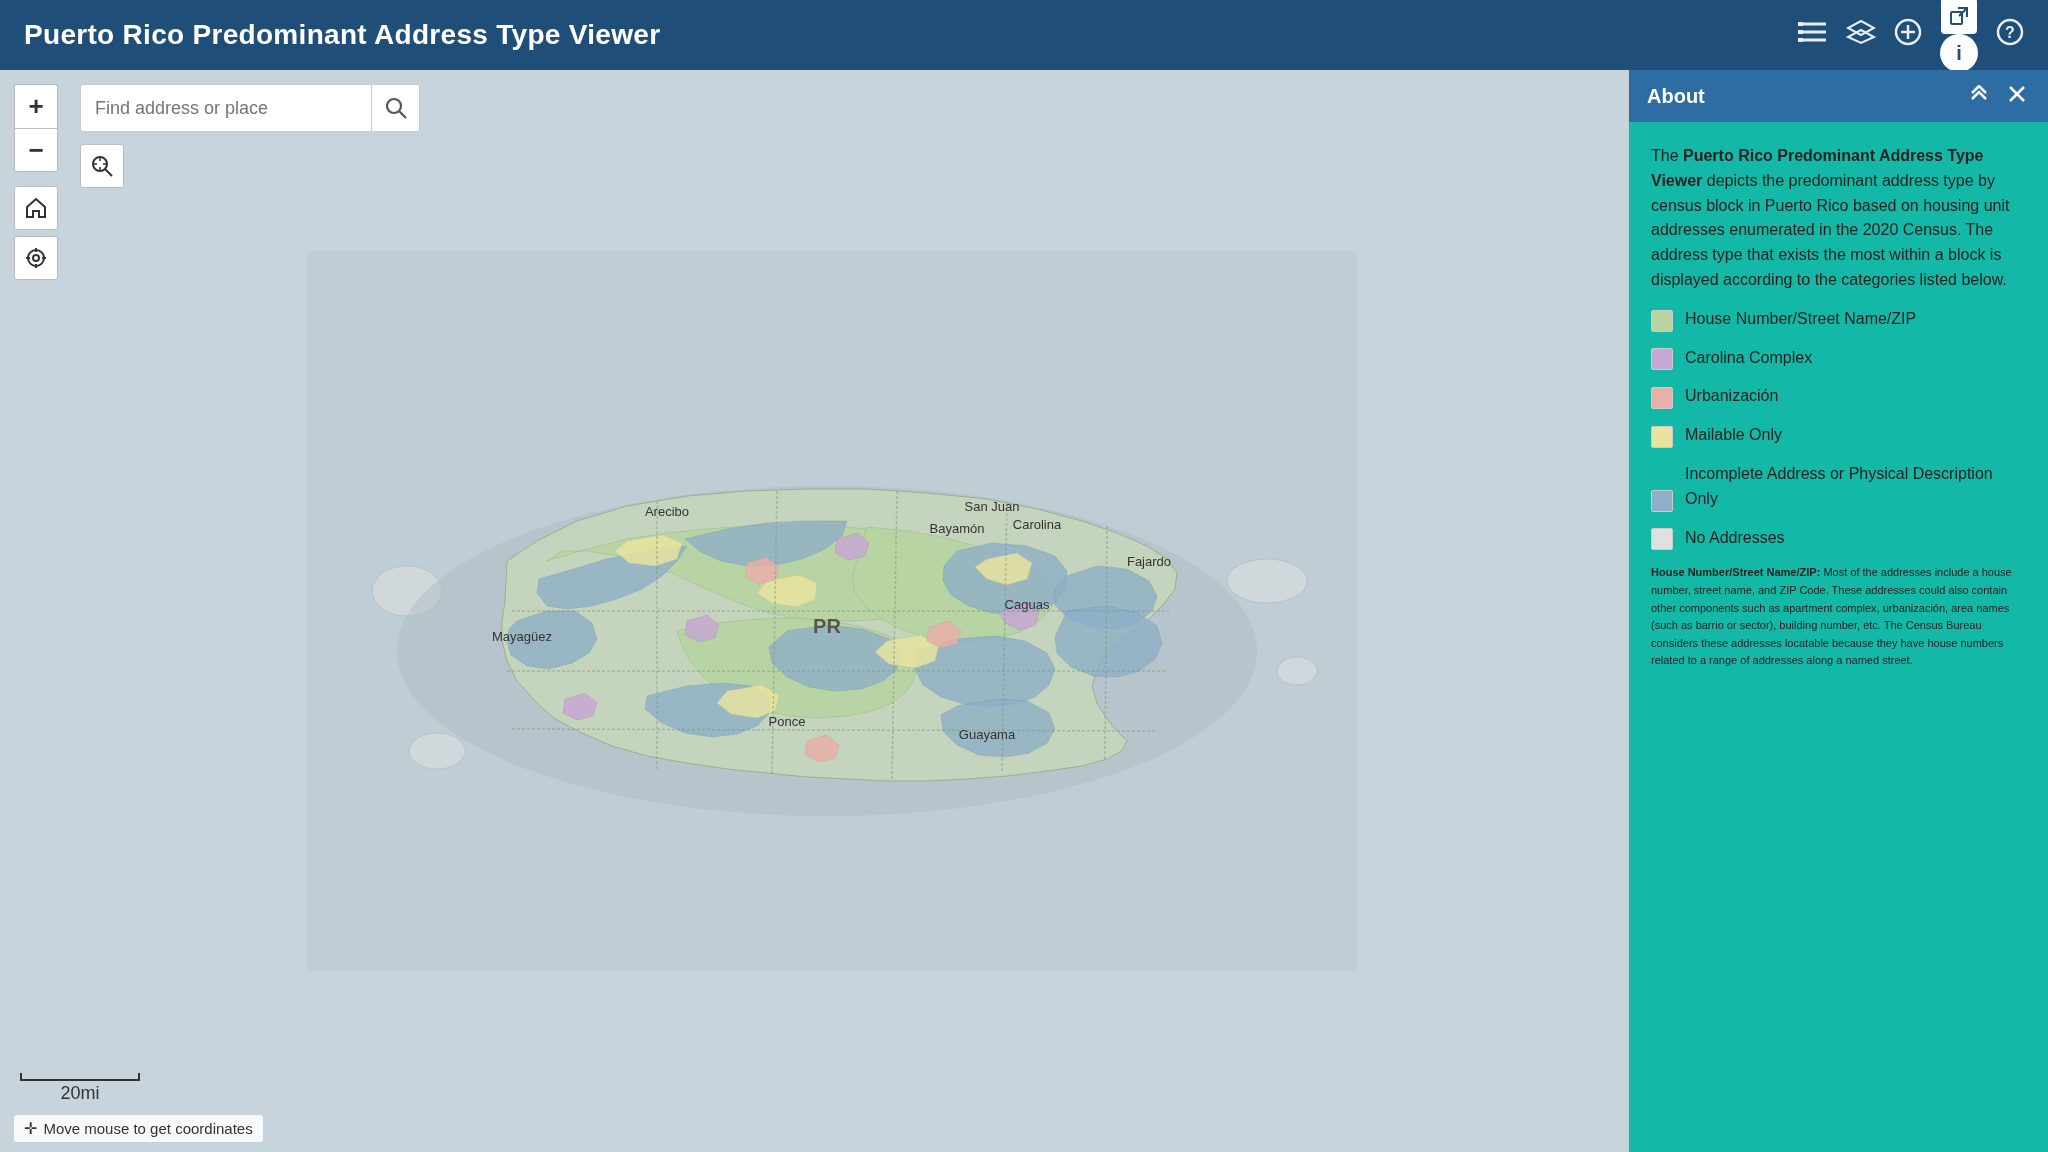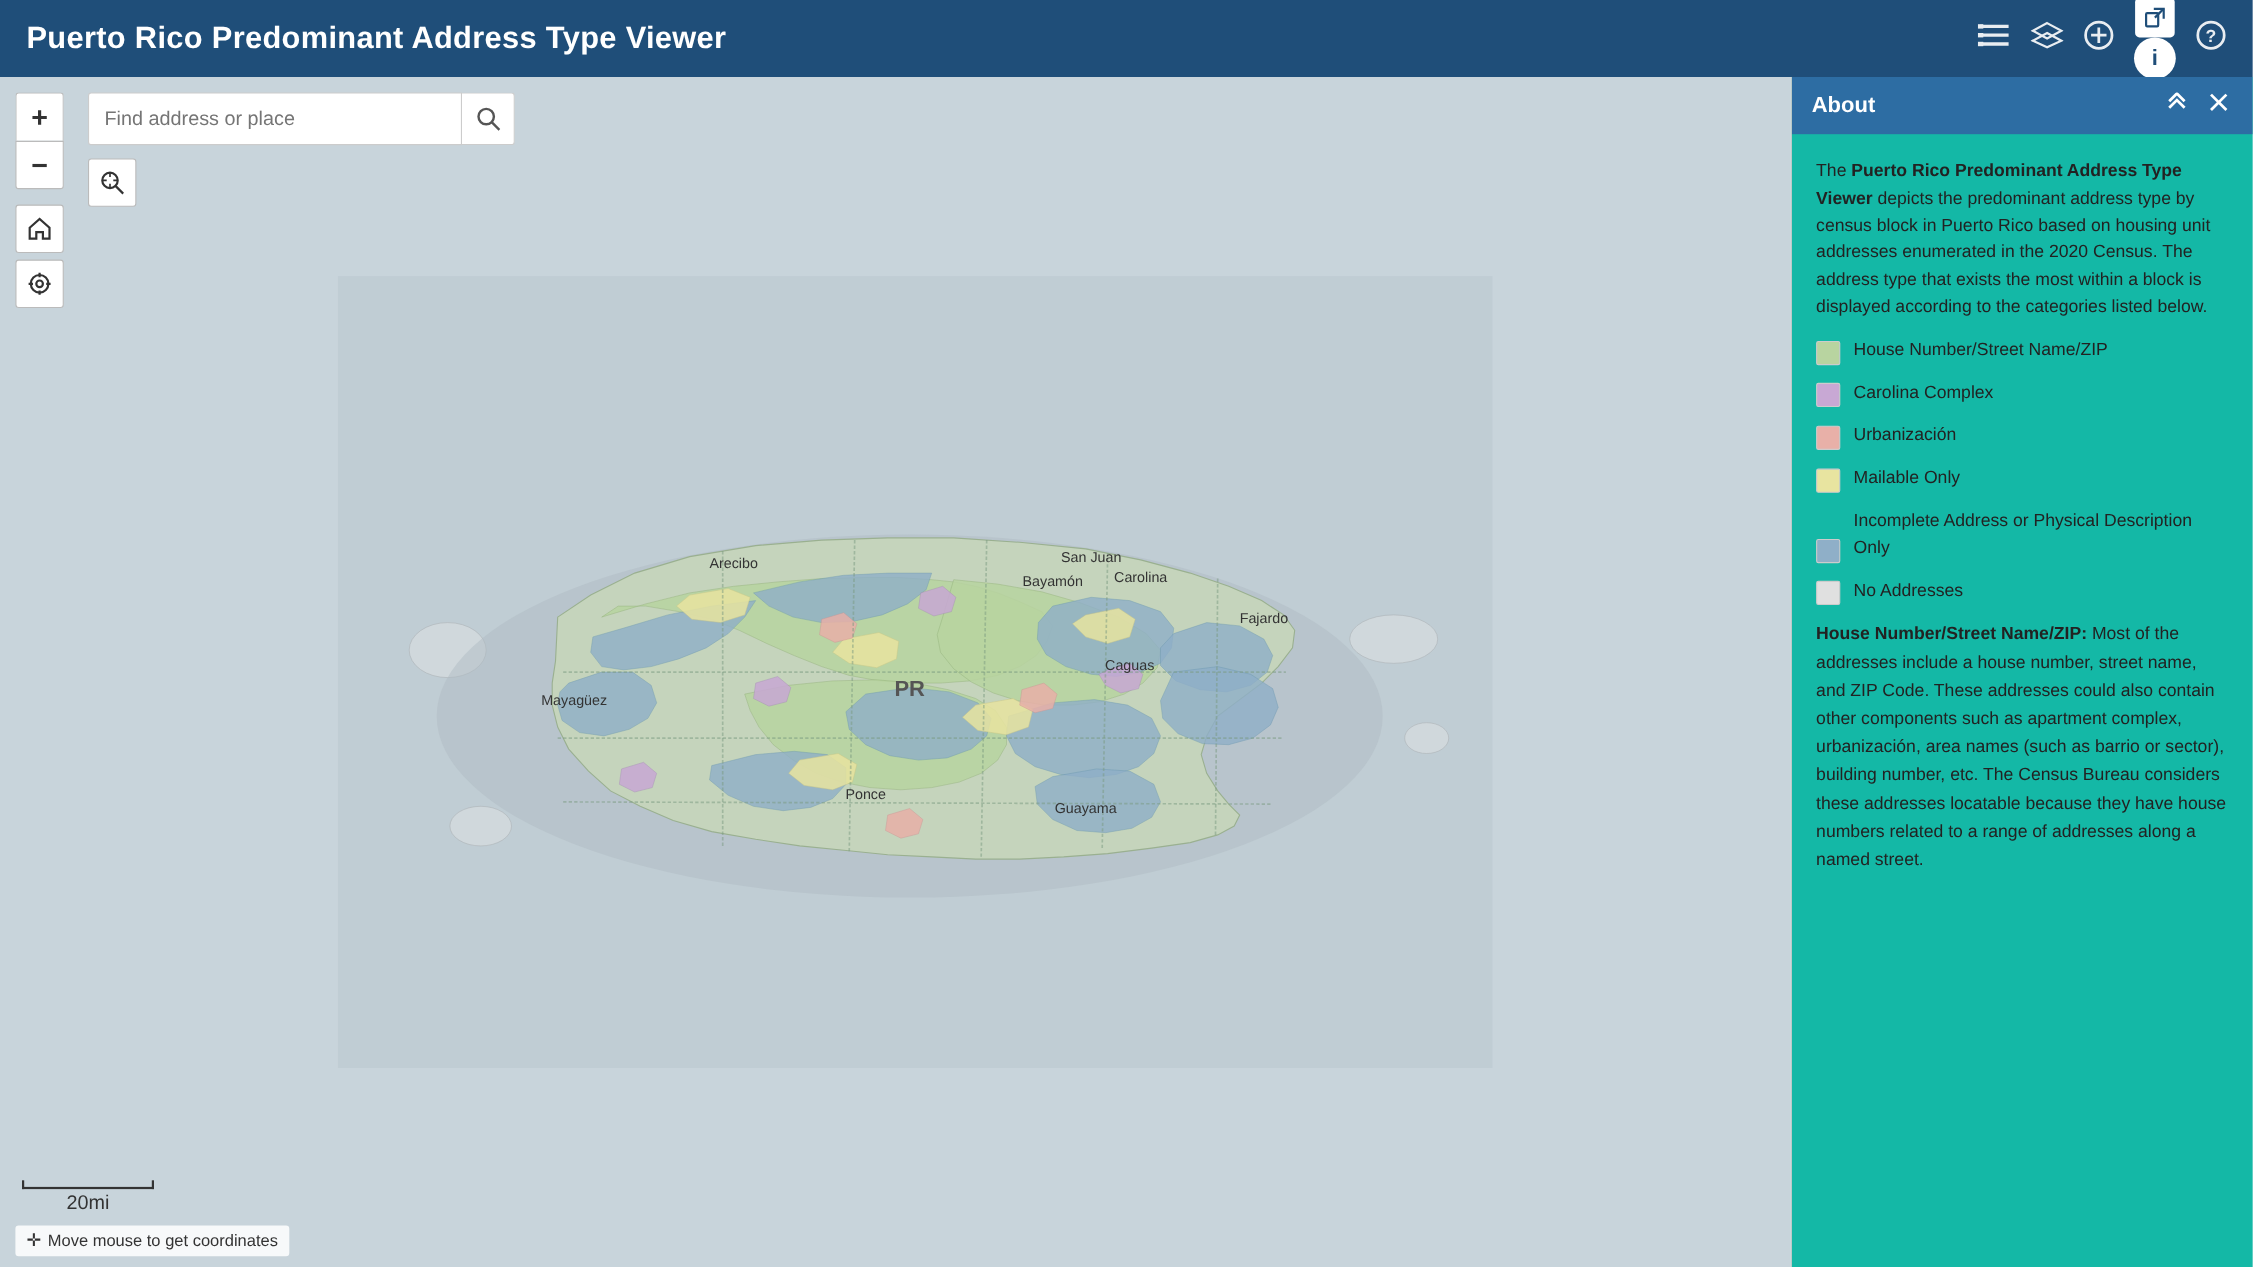--- a/index.html
+++ b/index.html
@@ -76,21 +76,21 @@
     
     #search-bar {
       position: absolute;
       top: 14px;
       left: 80px;
       z-index: 10;
       display: flex;
       align-items: center;
     }
     #search-input {
-      width: 340px;
+      width: 292px;
       height: 48px;
       border: 1px solid #ccc;
       border-radius: 3px 0 0 3px;
       padding: 0 14px;
       font-size: 18px;
       outline: none;
       background: #fff;
     }
     #search-btn {
       width: 48px;
@@ -259,21 +259,21 @@
     }
     .legend-swatch {
       width: 22px;
       height: 22px;
       border-radius: 2px;
       margin-right: 12px;
       flex-shrink: 0;
       border: 1px solid #ccc;
     }
     #about-content .bold-term { font-weight: 700; }
-    #about-content .description-text { margin-top: 14px; font-size: 16px; line-height: 1.6; }
+    #about-content .description-text { margin-top: 14px; font-size: 11px; line-height: 1.6; }
 
     
     #about-content::-webkit-scrollbar { width: 8px; }
     #about-content::-webkit-scrollbar-track { background: #f1f1f1; }
     #about-content::-webkit-scrollbar-thumb { background: #bbb; border-radius: 4px; }
     .map-label { font-size: 13px; fill: #333; font-family: Arial, sans-serif; }
     .map-pr-label { font-size: 20px; fill: #555; font-family: Arial, sans-serif; font-weight: bold; }
   </style>
 </head>
 <body>

